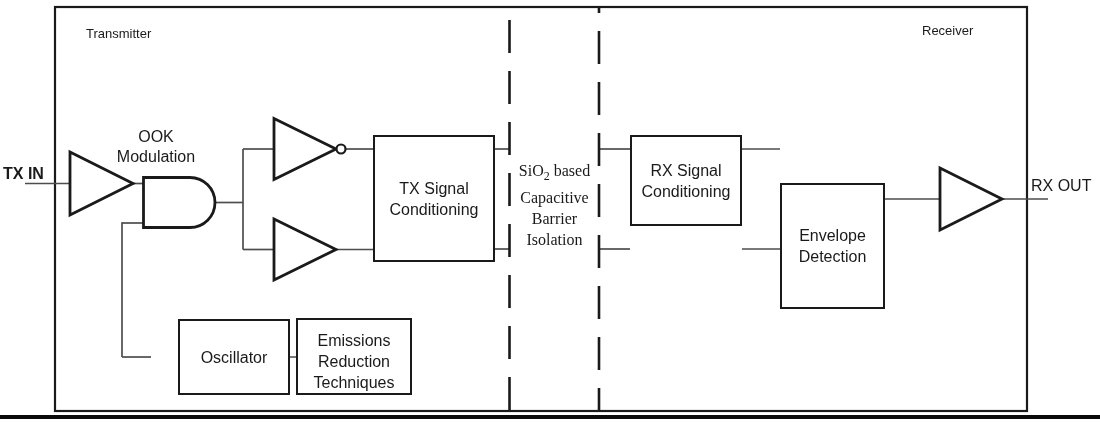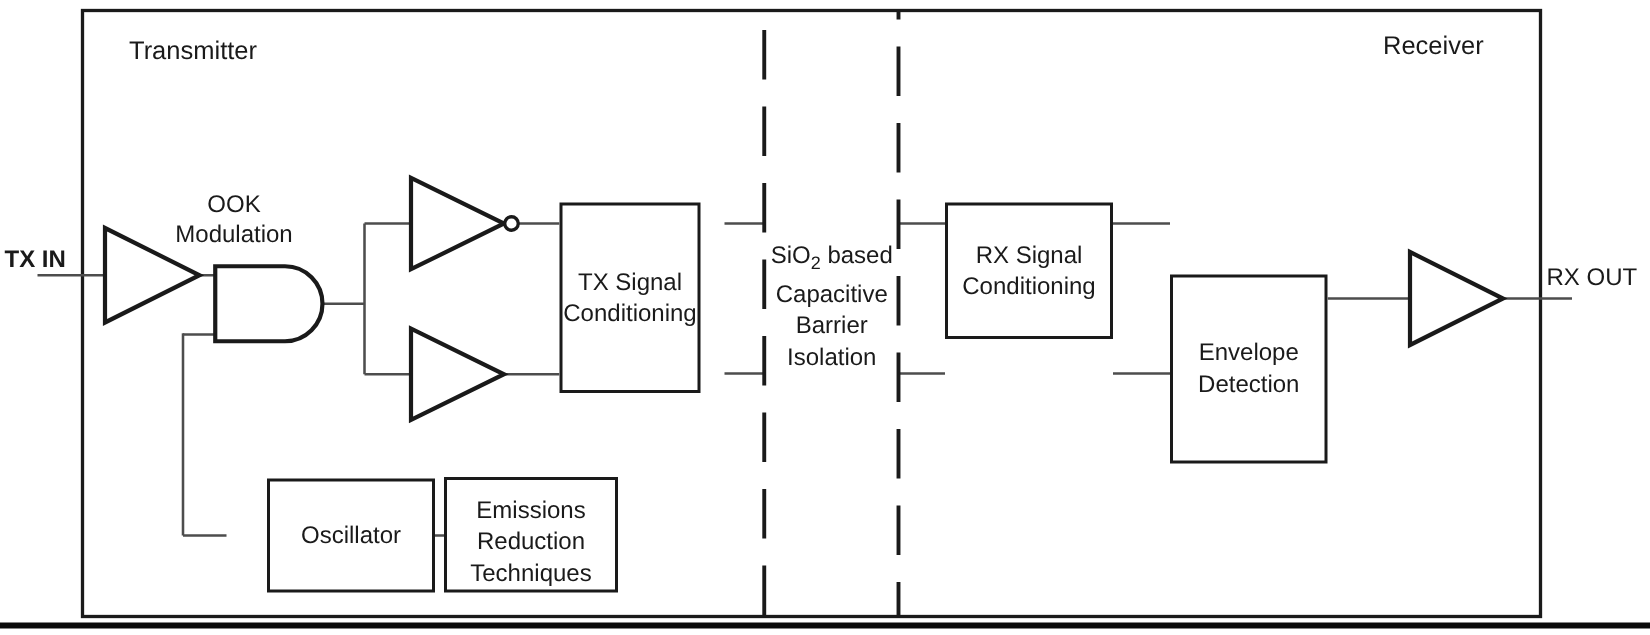--- a/index.html
+++ b/index.html
@@ -2,29 +2,29 @@
 <html><head>
 <meta charset="utf-8">
 <style>
   html,body{margin:0;padding:0;background:#fff;}
   .stage{
     position:relative;width:1100px;height:423px;background:#ffffff;
     font-family:"Liberation Sans","DejaVu Sans",sans-serif;color:#1a1a1a;overflow:hidden;
   }
   .shapes{position:absolute;left:0;top:0;z-index:1;}
   .lbl{position:absolute;z-index:3;font-size:16px;line-height:20px;white-space:nowrap;}
-  .region-title{font-size:17px;}
+  .region-title{font-size:13px;}
   .center{text-align:center;}
   .block{
     position:absolute;z-index:2;box-sizing:border-box;background:#ffffff;
     border:2.4px solid #1a1a1a;display:flex;flex-direction:column;
     align-items:center;justify-content:center;text-align:center;
     font-size:16px;line-height:21px;white-space:nowrap;
   }
-  .barrier-lbl{position:absolute;z-index:3;font-size:16px;line-height:21px;text-align:center;white-space:nowrap;}
+  .barrier-lbl{position:absolute;z-index:3;font-size:16px;line-height:21px;text-align:center;white-space:nowrap;font-family:Liberation Serif, serif;}
   .barrier-lbl sub{font-size:12px;}
   .bottom-rule{position:absolute;left:0;top:415px;width:1100px;height:4px;background:#0a0a0a;z-index:4;}
 </style>
 </head>
 <body>
 
 <div class="stage">
 
   <svg class="shapes" width="1100" height="423" viewBox="0 0 1100 423">
 
@@ -75,21 +75,21 @@
     <div>Modulation</div>
   </div>
 
   <div class="barrier-lbl" style="left:504px;top:160px;width:101px;">
     <div><span>SiO</span><sub>2</sub><span> based</span></div>
     <div>Capacitive</div>
     <div>Barrier</div>
     <div>Isolation</div>
   </div>
 
-  <div class="block" style="left:373px;top:135px;width:94px;height:127px;">
+  <div class="block" style="left:373px;top:135px;width:122px;height:127px;">
     <div>TX Signal</div>
     <div>Conditioning</div>
   </div>
 
   <div class="block" style="left:630px;top:135px;width:112px;height:91px;">
     <div>RX Signal</div>
     <div>Conditioning</div>
   </div>
 
   <div class="block" style="left:780px;top:135px;width:105px;height:126px;margin-top:48px;">

